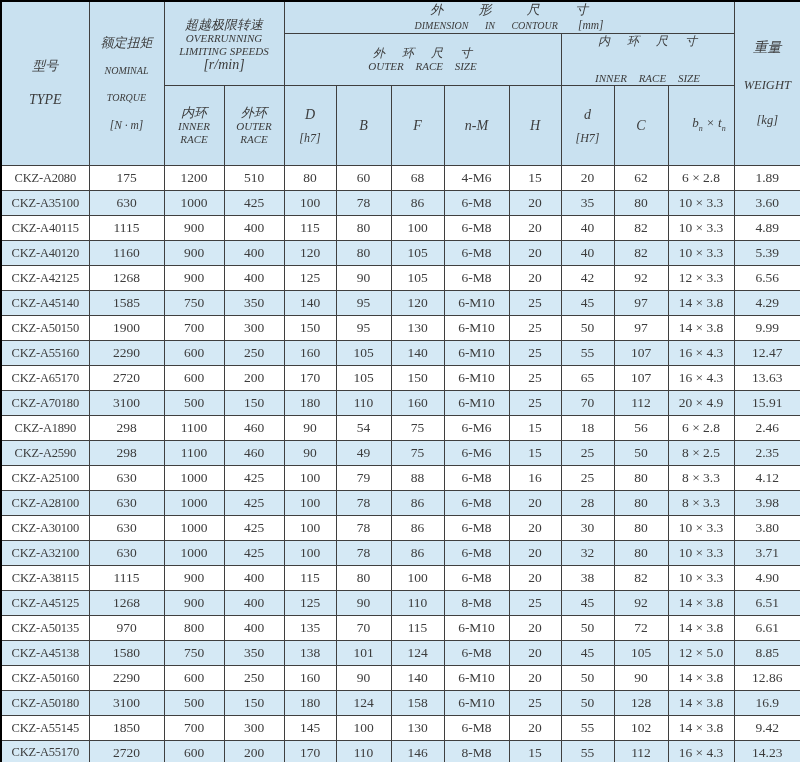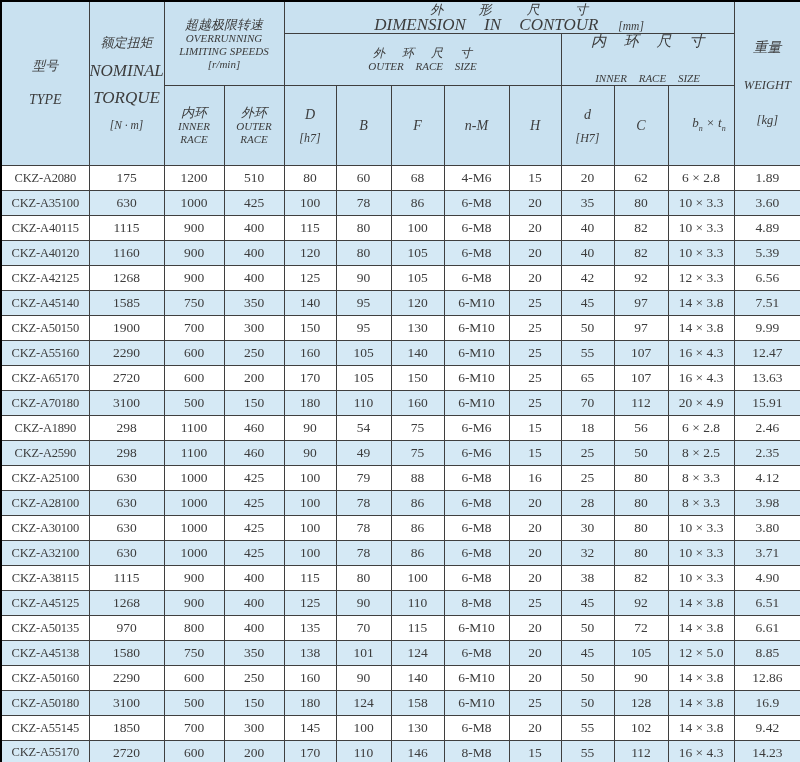--- a/index.html
+++ b/index.html
@@ -25,21 +25,21 @@
   }
   thead th{background:var(--header-bg);font-weight:normal;font-style:italic;}
   tbody td{font-size:13.5px;height:25px;background:#fff;}
   tbody td.model{font-size:12.5px;letter-spacing:-0.2px;}
   tbody tr:nth-child(even) td{background:var(--stripe-bg);}
   tr.h1{height:32px;} tr.h2{height:31px;} tr.h3{height:80px;}
 
   .stack{display:flex;flex-direction:column;justify-content:center;align-items:center;height:100%;}
   .stack.spread{justify-content:space-evenly;}
   .zh{font-size:13px;line-height:16px;display:block;}
-  .en{font-size:17px;line-height:14px;display:block;}
+  .en{font-size:10px;line-height:14px;display:block;}
   .unit{font-size:11.5px;line-height:14px;display:block;} .gap14{margin-top:17px;}
   .letter{font-size:14px;line-height:18px;display:block;}
   .sub2{font-size:12px;line-height:16px;display:block;margin-top:6px;}
   .zh-wide{letter-spacing:16px;margin-left:16px;}
   .zh-mid{letter-spacing:7px;margin-left:7px;}
   .en-wide{word-spacing:14px;}
   .en-mid{word-spacing:9px;}
   .dim-line2{display:flex;justify-content:center;align-items:baseline;gap:20px;}
   .tight .zh{line-height:15px;} .tight .en{line-height:13px;font-size:11px;}
   sub{font-size:8px;}
@@ -77,21 +77,21 @@
           <span class="en">NOMINAL</span>
           <span class="en">TORQUE</span>
           <span class="unit">[N · m]</span>
         </div>
       </th>
       <th colspan="2" rowspan="2">
         <div class="stack tight">
           <span class="zh">超越极限转速</span>
           <span class="en">OVERRUNNING</span>
           <span class="en">LIMITING SPEEDS</span>
-          <span class="unit" style="font-size:11px;line-height:13px;">[r/min]</span>
+          <span class="unit" style="font-size:14px;line-height:13px;">[r/min]</span>
         </div>
       </th>
       <th colspan="8">
         <div class="stack">
           <span class="zh zh-wide">外 形 尺 寸</span>
           <div class="dim-line2">
             <span class="en en-wide">DIMENSION IN CONTOUR</span>
             <span class="unit">[mm]</span>
           </div>
         </div>
@@ -106,21 +106,21 @@
     </tr>
     <tr class="h2">
       <th colspan="5">
         <div class="stack">
           <span class="zh zh-mid" style="font-size:12px;line-height:14px;">外 环 尺 寸</span>
           <span class="en en-mid" style="font-size:11px;line-height:13px;">OUTER RACE SIZE</span>
         </div>
       </th>
       <th colspan="3">
         <div class="stack">
-          <span class="zh zh-mid" style="font-size:15px;line-height:14px;">内 环 尺 寸</span>
+          <span class="zh zh-mid" style="font-size:12px;line-height:14px;">内 环 尺 寸</span>
           <span class="en en-mid" style="font-size:11px;line-height:13px;margin-top:24px;">INNER RACE SIZE</span>
         </div>
       </th>
     </tr>
     <tr class="h3">
       <th>
         <div class="stack tight">
           <span class="zh">内环</span>
           <span class="en">INNER</span>
           <span class="en">RACE</span>
@@ -249,21 +249,21 @@
         <td>750</td>
         <td>350</td>
         <td>140</td>
         <td>95</td>
         <td>120</td>
         <td>6-M10</td>
         <td>25</td>
         <td>45</td>
         <td>97</td>
         <td>14 × 3.8</td>
-        <td>7.51</td>
+        <td>4.29</td>
       </tr>
       <tr>
         <td class="model">CKZ-A50150</td>
         <td>1900</td>
         <td>700</td>
         <td>300</td>
         <td>150</td>
         <td>95</td>
         <td>130</td>
         <td>6-M10</td>

